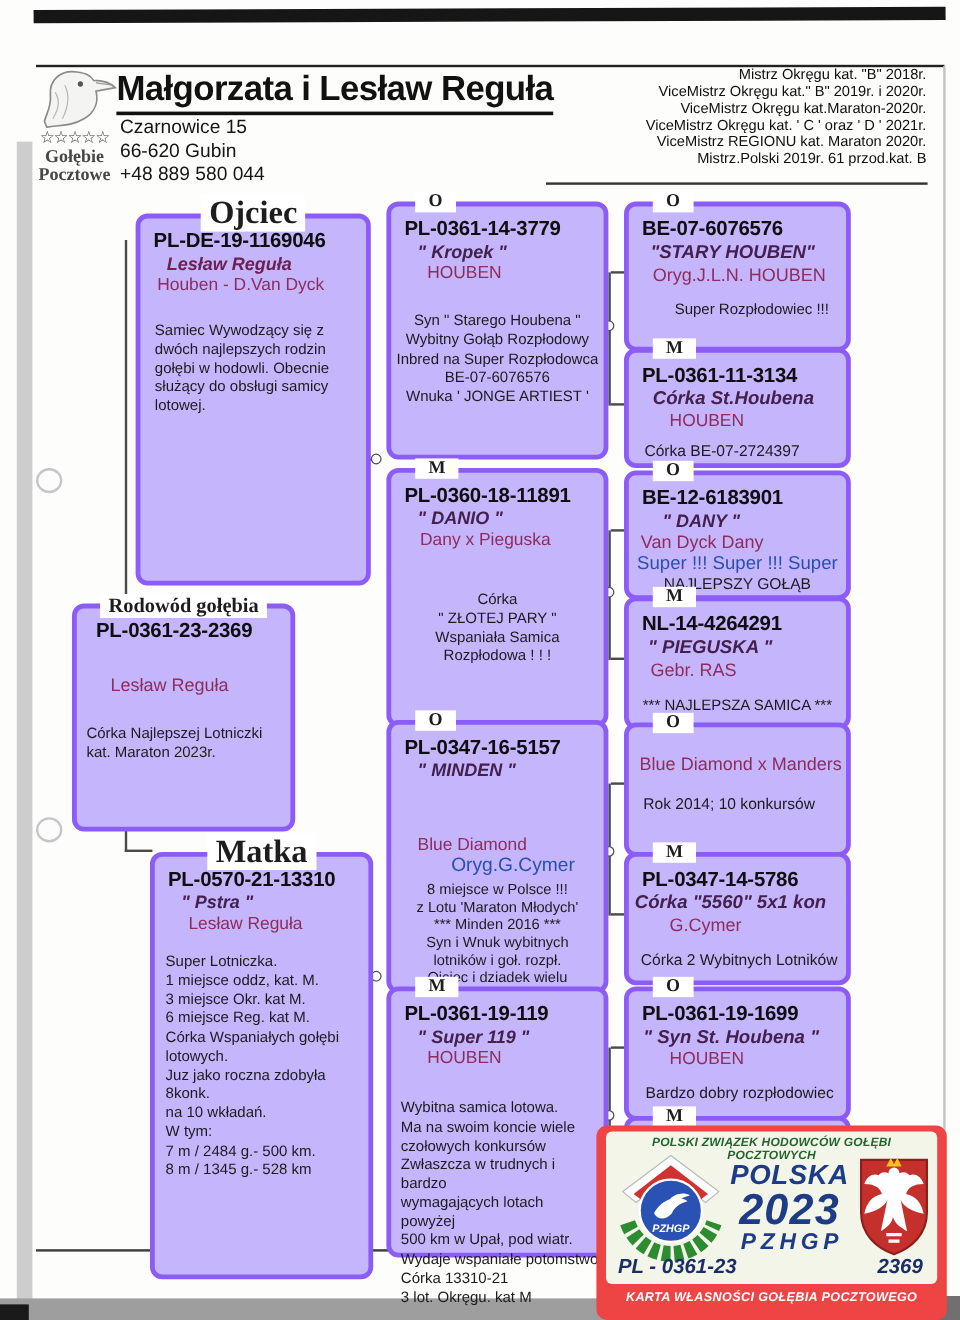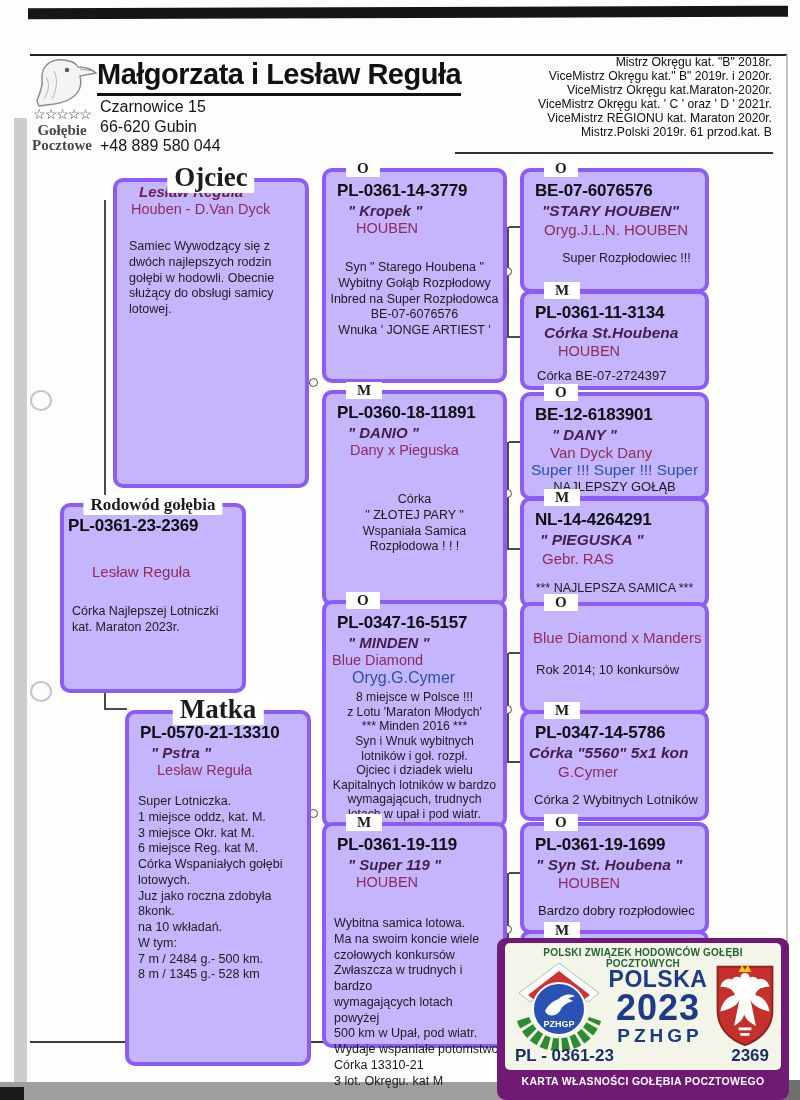--- a/index.html
+++ b/index.html
@@ -29,22 +29,22 @@
   .owner-name{position:absolute;left:97px;top:58px;font-size:29px;font-weight:bold;color:#111;
               border-bottom:3px solid #111;padding-bottom:2px;letter-spacing:-0.5px;z-index:2;}
   .owner-address{position:absolute;left:100px;top:97px;font-size:16px;line-height:19.5px;color:#161616;z-index:2;}
   .achv{position:absolute;left:430px;top:56px;width:342px;text-align:right;font-size:12.2px;
         line-height:13.9px;color:#101010;z-index:2;}
   .logo-txt{position:absolute;left:14px;top:106px;width:96px;text-align:center;z-index:2;
             font-family:"Liberation Serif",serif;color:#474747;}
   .logo-txt .stars{font-size:14px;letter-spacing:-1px;color:#3c3c3c;}
   .logo-txt .lbl{font-size:15px;font-weight:bold;line-height:15px;}
   
-  #card{position:absolute;left:497px;top:938px;width:292px;height:162px;background:#701a75;
-        border-radius:9px;z-index:6;}
+  #card{position:absolute;left:497px;top:938px;width:292px;height:162px;background:#ef4444;
+        border-radius:9px;z-index:6;font-style:italic;}
   #card .panel{position:absolute;left:8px;top:5px;width:276px;height:127px;background:#f2f5e8;
                border-radius:5px;}
   #card .assoc{position:absolute;left:0;top:4px;width:100%;text-align:center;font-size:10px;
                font-weight:600;color:#23652f;letter-spacing:0.2px;}
   #card .ctext{position:absolute;left:100px;top:24px;width:106px;text-align:center;color:#1e3c85;}
   #card .ctext .l1{font-size:23px;font-weight:bold;letter-spacing:0.5px;line-height:24px;}
   #card .ctext .l2{font-size:36px;font-weight:bold;line-height:34px;letter-spacing:1px;}
   #card .ctext .l3{font-size:19px;font-weight:bold;letter-spacing:4px;line-height:22px;padding-left:4px;}
   #card .ring-l{position:absolute;left:10px;bottom:4px;font-size:17px;font-weight:bold;color:#1b2f66;}
   #card .ring-r{position:absolute;right:12px;bottom:4px;font-size:17px;font-weight:bold;color:#1b2f66;}
@@ -120,32 +120,33 @@
   <div class="conn" style="left:509px;top:761px;width:11px;height:2px;"></div>
   <div class="conn-dot" style="left:503px;top:705px;"></div>
 
   <div class="conn" style="left:499px;top:929px;width:9px;height:2px;"></div>
   <div class="conn" style="left:507px;top:873px;width:2px;height:112px;"></div>
   <div class="conn" style="left:509px;top:872px;width:11px;height:2px;"></div>
   <div class="conn-dot" style="left:503px;top:925px;"></div>
 
   <div class="pbox" style="left:113px;top:178px;width:188px;height:302px;">
     <div class="legend big">Ojciec</div>
+    <div class="bx-id">PL-DE-19-1169046</div>
     <div class="bx-name" style="color:#6b2152;">Lesław Reguła</div>
     <div class="bx-strain" style="padding-left:14px;">Houben - D.Van Dyck</div>
     <div class="bx-note" style="margin-top:22px;padding:0 8px 0 12px;"> Samiec Wywodzący się z
 dwóch najlepszych rodzin
 gołębi w hodowli. Obecnie
 służący do obsługi samicy
 lotowej.</div>
   </div>
 
   <div class="pbox" style="left:60px;top:503px;width:178px;height:182px;">
     <div class="legend mid">Rodowód gołębia</div>
-    <div class="bx-id" style="padding-left:4px;">PL-0361-23-2369</div>
+    <div class="bx-id" style="padding-left:16px;">PL-0361-23-2369</div>
     <div class="bx-strain" style="margin-top:26px;padding-left:28px;font-size:15px;">Lesław Reguła</div>
     <div class="bx-note" style="margin-top:24px;padding:0 6px 0 8px;">Córka Najlepszej Lotniczki
 kat. Maraton 2023r.</div>
   </div>
 
   <div class="pbox" style="left:125px;top:710px;width:178px;height:348px;">
     <div class="legend big">Matka</div>
     <div class="bx-id">PL-0570-21-13310</div>
     <div class="bx-name">" Pstra "</div>
     <div class="bx-strain" style="padding-left:28px;font-size:14.5px;">Lesław Reguła</div>
@@ -182,22 +183,22 @@
     <div class="bx-note ctr" style="margin-top:34px;">Córka
 " ZŁOTEJ PARY "
 Wspaniała Samica
 Rozpłodowa ! ! !</div>
   </div>
 
   <div class="pbox" style="left:322px;top:600px;width:177px;height:220px;">
     <div class="legend om">O</div>
     <div class="bx-id">PL-0347-16-5157</div>
     <div class="bx-name">" MINDEN "</div>
-    <div class="bx-strain" style="padding-left:6px;">Blue Diamond</div>
-    <div class="bx-strain blue" style="padding-left:26px;font-size:16px;">Oryg.G.Cymer</div>
+    <div class="bx-strain" style="padding-left:22px;margin-top:44px;">Blue Diamond</div>
+    <div class="bx-strain blue" style="padding-left:26px;font-size:16px;text-align:center;">Oryg.G.Cymer</div>
     <div class="bx-note ctr" style="margin-top:3px;font-size:12.2px;line-height:1.2;">8 miejsce w Polsce !!!
 z  Lotu 'Maraton Młodych'
 *** Minden 2016 ***
 Syn i Wnuk wybitnych
 lotników i goł. rozpł.
 Ojciec i dziadek wielu
 Kapitalnych lotników w bardzo
 wymagającuch, trudnych
 lotach w upał i pod wiatr.</div>
   </div>
@@ -231,21 +232,21 @@
     <div class="bx-id">PL-0361-11-3134</div>
     <div class="bx-name" style="padding-left:20px;font-size:15.5px;">Córka St.Houbena</div>
     <div class="bx-strain" style="padding-left:34px;">HOUBEN</div>
     <div class="bx-note" style="margin-top:9px;padding-left:13px;font-size:13px;">Córka BE-07-2724397</div>
   </div>
 
   <div class="pbox" style="left:520px;top:392px;width:181px;height:100px;">
     <div class="legend om">O</div>
     <div class="bx-id">BE-12-6183901</div>
     <div class="bx-name" style="padding-left:28px;">" DANY "</div>
-    <div class="bx-strain" style="padding-left:26px;font-size:15px;">Van Dyck Dany</div>
+    <div class="bx-strain" style="padding-left:10px;font-size:15px;">Van Dyck Dany</div>
     <div class="bx-strain blue ctr" style="font-size:15.5px;padding-top:0;">Super !!! Super !!! Super</div>
     <div class="bx-note ctr" style="font-size:13px;">NAJLEPSZY GOŁĄB</div>
   </div>
 
   <div class="pbox" style="left:520px;top:497px;width:181px;height:103px;">
     <div class="legend om">M</div>
     <div class="bx-id">NL-14-4264291</div>
     <div class="bx-name" style="padding-left:16px;font-size:15.5px;">" PIEGUSKA "</div>
     <div class="bx-strain" style="padding-left:18px;font-size:15px;">Gebr. RAS</div>
     <div class="bx-note ctr" style="margin-top:14px;">*** NAJLEPSZA SAMICA ***</div>

